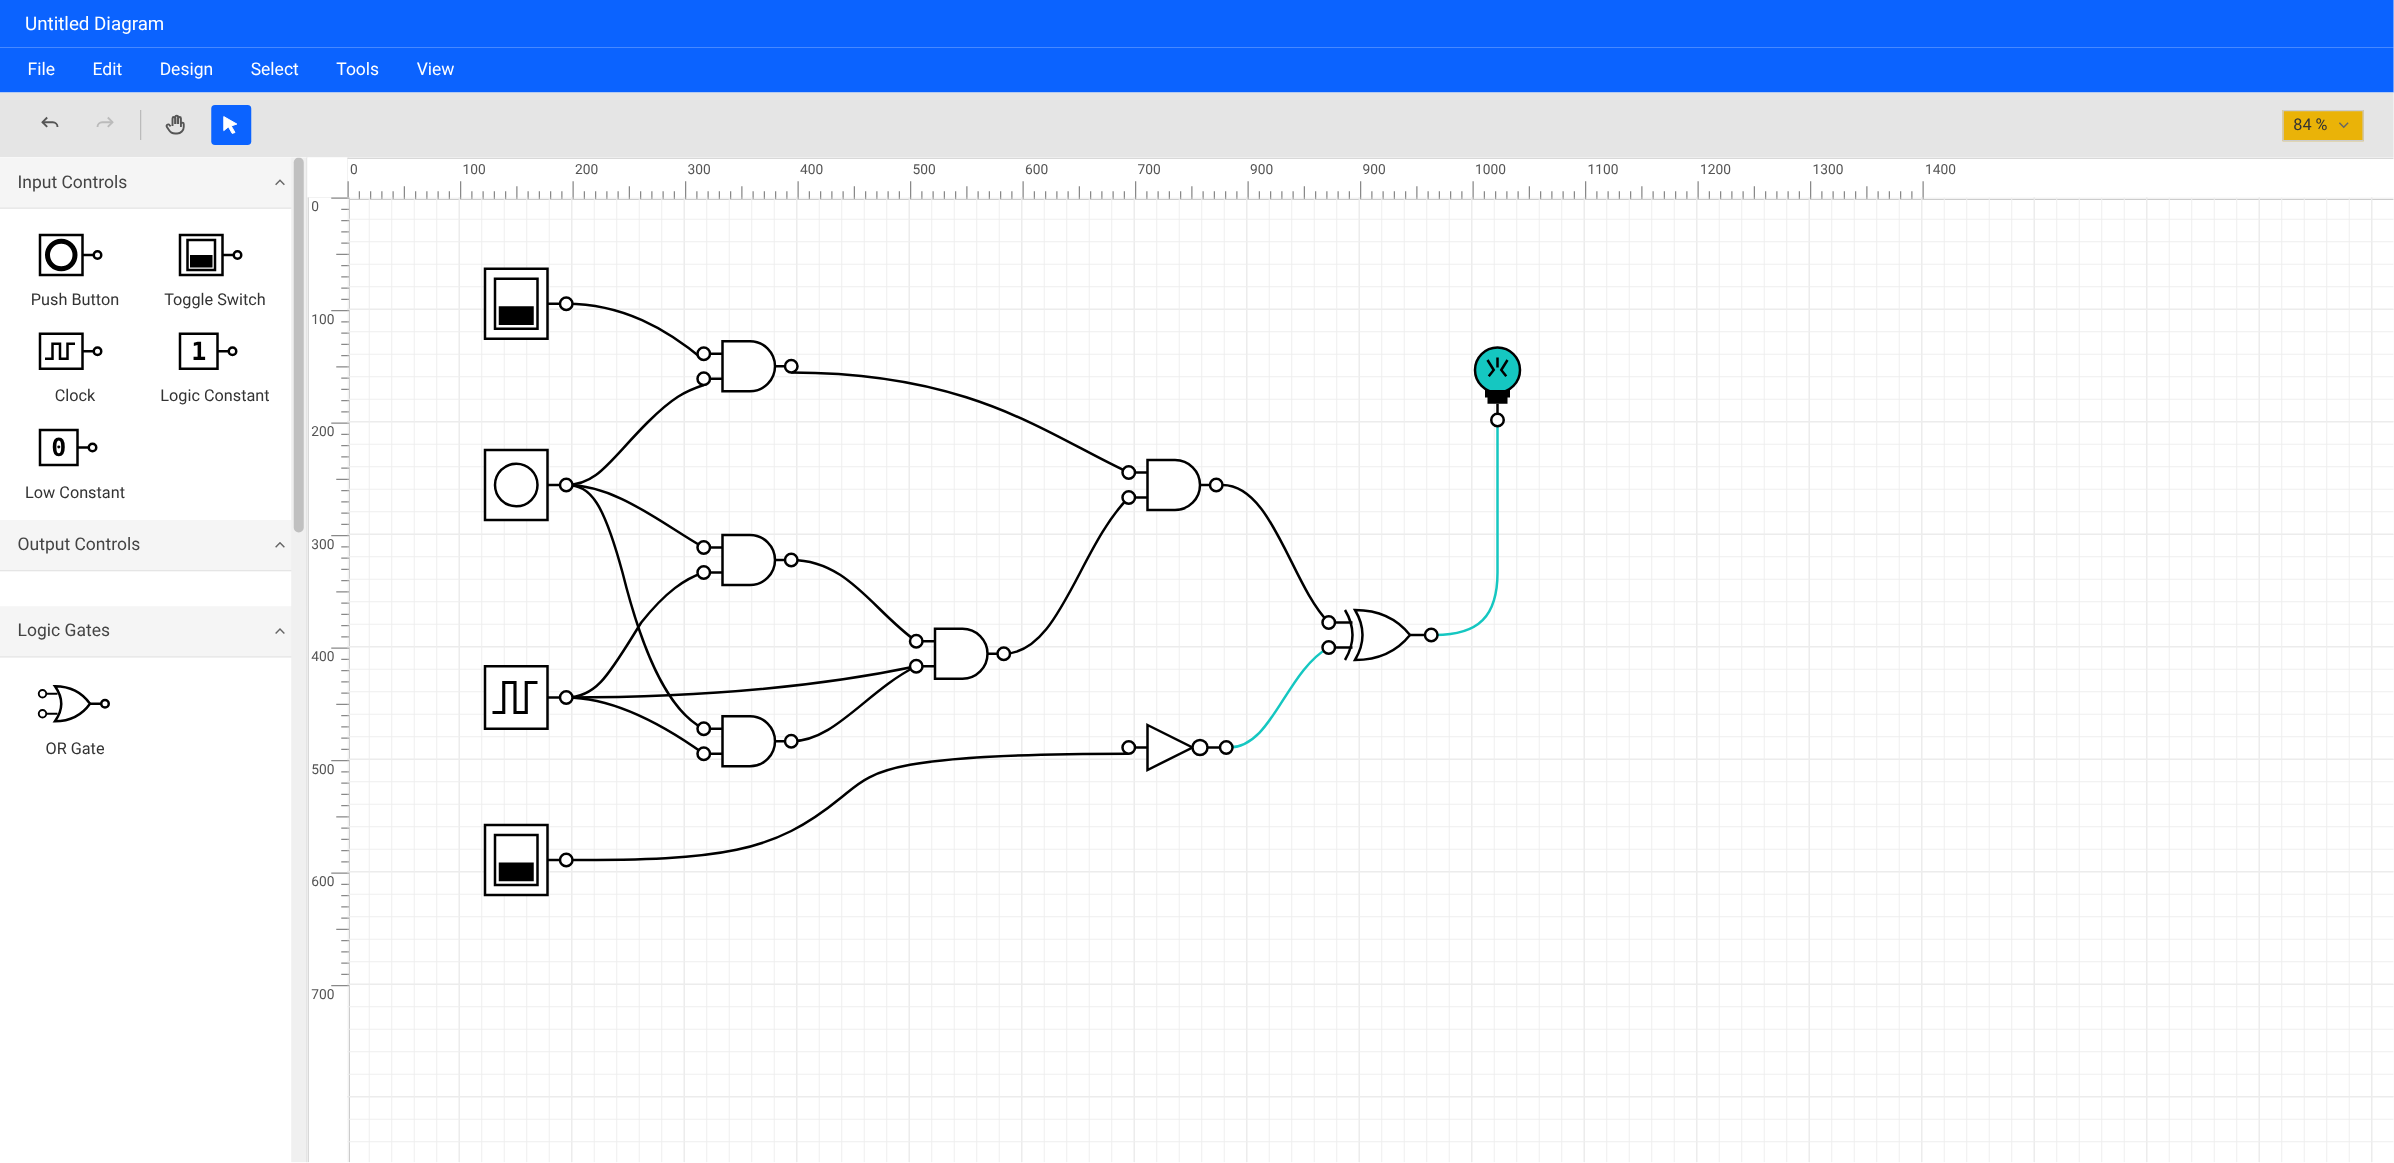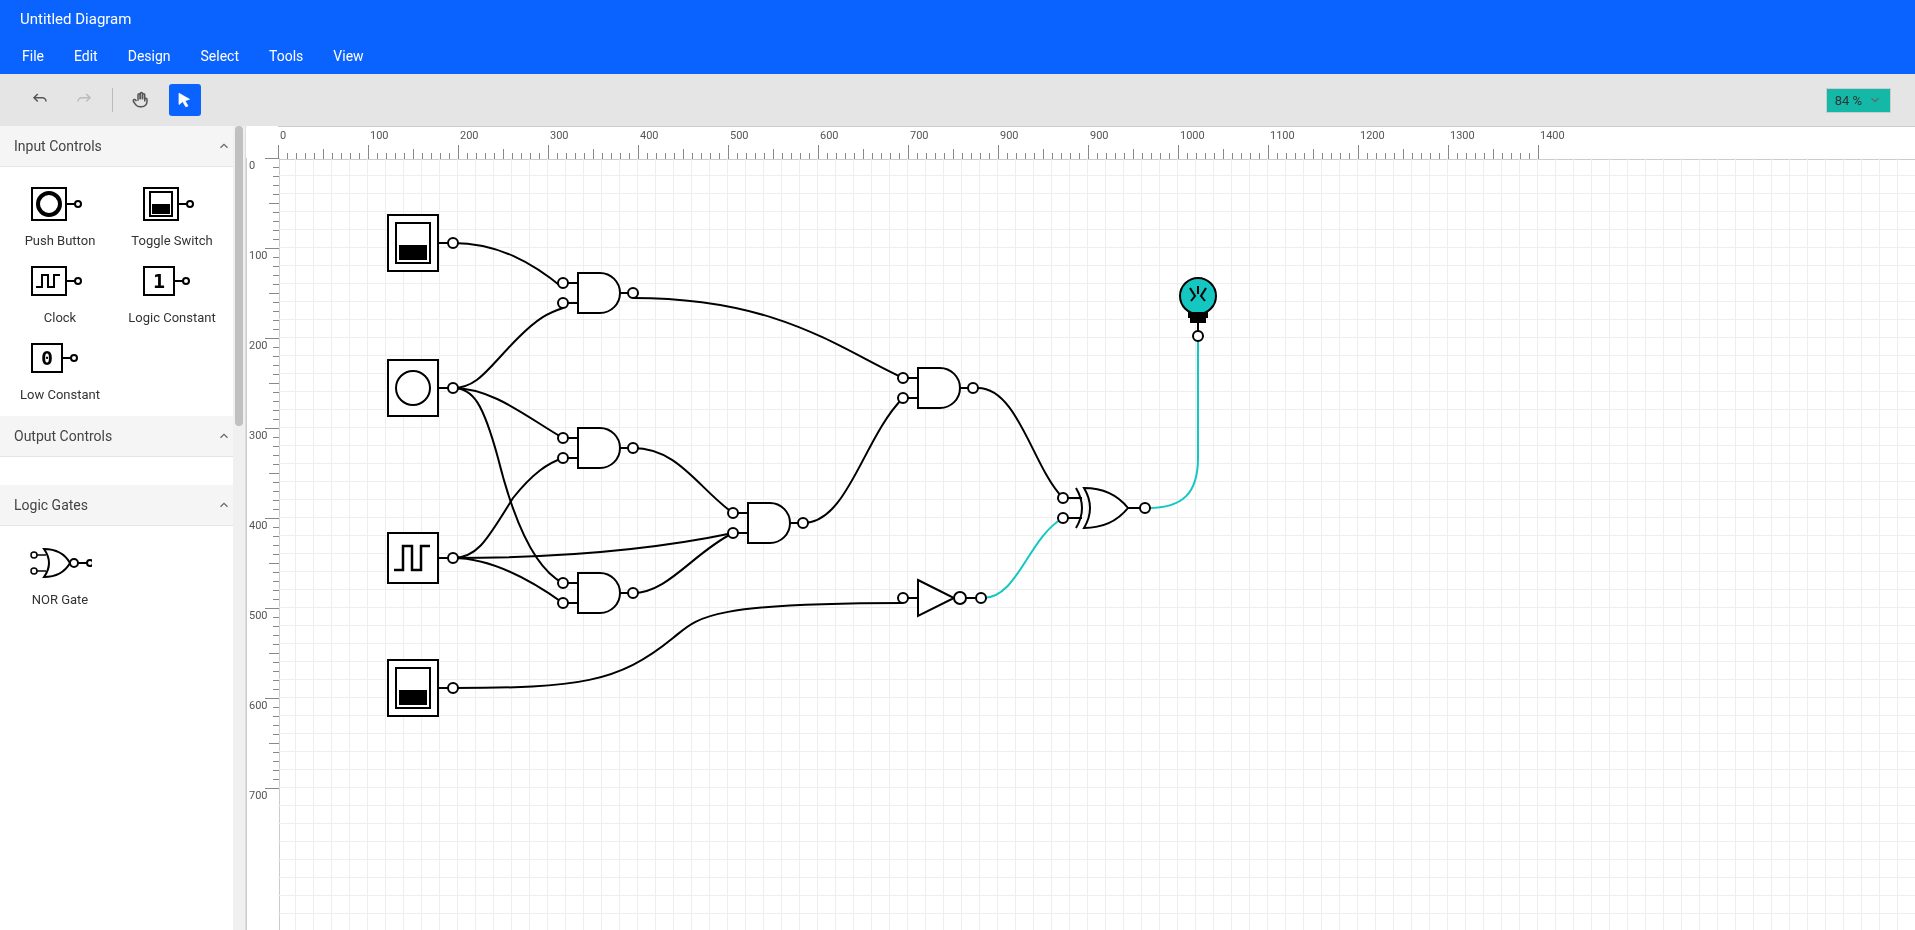--- a/index.html
+++ b/index.html
@@ -4,21 +4,21 @@
 <style>
 html,body{margin:0;padding:0;height:100%;font-family:-apple-system,BlinkMacSystemFont,"Segoe UI",Roboto,sans-serif;font-size:14px;color:#333;overflow:hidden}
 .app{display:flex;flex-direction:column;height:100vh}
 .titlebar{background:#0b63ff;color:#fff;padding:10px 20px;font-size:15px}
 .menubar{background:#0b63ff;color:#fff;padding:0 8px;display:flex;gap:2px}
 .menubar .menu-item{padding:10px 14px;cursor:pointer}
 .toolbar{background:#e5e5e5;display:flex;align-items:center;padding:10px 24px;gap:12px}
 .toolbar .tool-btn{width:32px;height:32px;display:flex;align-items:center;justify-content:center;border-radius:3px;cursor:pointer}
 .toolbar .tool-btn.active{background:#0b63ff;color:#fff}
 .toolbar .sep{width:1px;height:24px;background:#bbb}
-.toolbar .right{margin-left:auto;display:flex;align-items:flex-start;gap:6px;padding:4px 8px;border:1px solid #ccc;background:#14b8a6;font-size:13px}
+.toolbar .right{margin-left:auto;display:flex;align-items:flex-start;gap:6px;padding:4px 8px;border:1px solid #ccc;background:#eab308;font-size:13px}
 .main{flex:1;display:flex;min-height:0}
 .sidebar{width:245px;background:#fff;border-right:1px solid #ddd;overflow-y:auto;position:relative}
 .side-scrollbar{position:absolute;right:0;top:0;width:12px;height:100%;background:#f0f0f0}
 .side-scrollbar .thumb{position:absolute;left:2px;right:2px;top:0;height:300px;background:#c0c0c0;border-radius:4px}
 .section-header{display:flex;align-items:center;justify-content:space-between;padding:12px 14px;background:#f5f5f5;border-bottom:1px solid #e5e5e5;font-size:14px;color:#444;cursor:pointer}
 .chevron{width:14px;height:14px;stroke:#666;fill:none;stroke-width:2}
 .shapes{display:flex;flex-wrap:wrap;padding:14px 6px;gap:10px 4px}
 .shape-item{width:108px;display:flex;flex-direction:column;align-items:center;gap:6px;cursor:grab;font-size:13px;text-align:center;color:#333}
 .shape-icon{width:64px;height:46px;display:flex;align-items:center;justify-content:center}
 .canvas-wrap{flex:1;position:relative;overflow:hidden;background:#fff}
@@ -169,27 +169,26 @@
           </svg>
         </div>
         <div class="shapes">
           <div class="shape-item">
             <div class="shape-icon">
               <svg width="64" height="40" viewBox="0 0 64 40">
                 <circle cx="6" cy="12" r="3" fill="#fff" stroke="#000" stroke-width="1.5"></circle>
                 <circle cx="6" cy="28" r="3" fill="#fff" stroke="#000" stroke-width="1.5"></circle>
                 <line x1="9" y1="12" x2="18" y2="12" stroke="#000" stroke-width="1.5"></line>
                 <line x1="9" y1="28" x2="18" y2="28" stroke="#000" stroke-width="1.5"></line>
-                <path d="M16 6 Q26 20 16 34 Q34 34 42 20 Q34 6 16 6 Z" fill="#fff" stroke="#000" stroke-width="2"></path>
-                <circle cx="46" cy="20" r="4" fill="#fff" stroke="#000" stroke-width="2"></circle>
-                <line x1="50" y1="20" x2="60" y2="20" stroke="#000" stroke-width="2"></line>
-                <circle cx="62" cy="20" r="3" fill="#fff" stroke="#000" stroke-width="2"></circle>
+                <path d="M16 6 Q26 20 16 34 Q34 34 44 20 Q34 6 16 6 Z" fill="#fff" stroke="#000" stroke-width="2"></path>
+                <line x1="44" y1="20" x2="54" y2="20" stroke="#000" stroke-width="2"></line>
+                <circle cx="56" cy="20" r="3" fill="#fff" stroke="#000" stroke-width="2"></circle>
               </svg>
             </div>
-            <div>NOR Gate</div>
+            <div>OR Gate</div>
           </div>
         </div>
         <div class="side-scrollbar">
           <div class="thumb"></div>
         </div>
     </div>
     <div class="canvas-wrap">
       <div class="ruler-corner"></div>
       <div class="ruler-h" id="ruler-h">
           <div class="tick" style="left: 0px; height: 14px;"></div>

